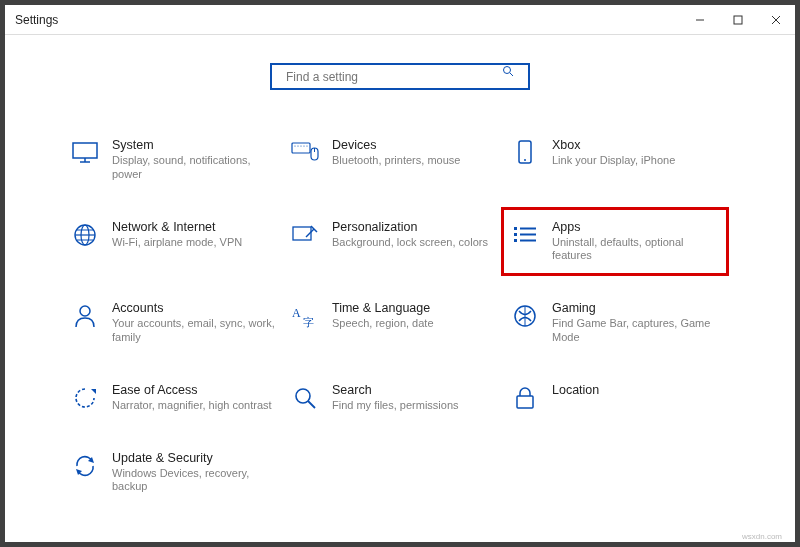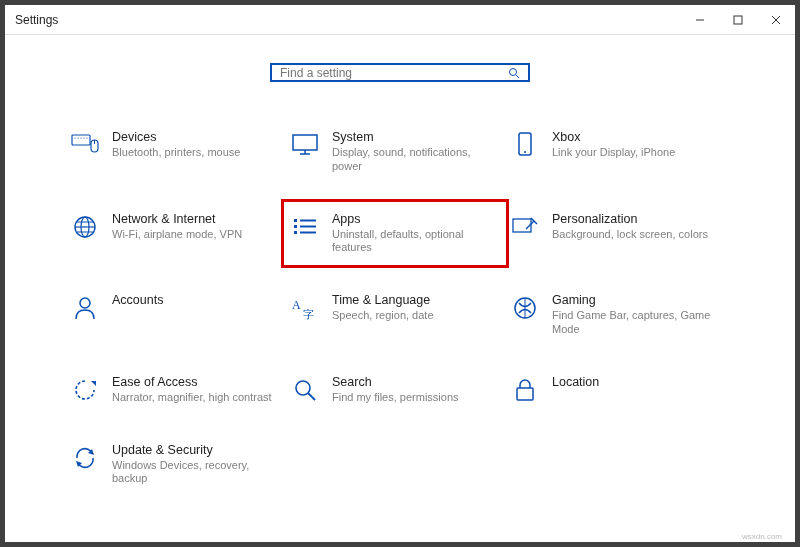--- a/index.html
+++ b/index.html
@@ -4,21 +4,21 @@
 <style>
   * { box-sizing: border-box; margin: 0; padding: 0; }
   html, body { width: 800px; height: 547px; font-family: "Segoe UI", Arial, sans-serif; background: #fff; overflow: hidden; }
   .window { width: 800px; height: 547px; border: 5px solid #404040; position: relative; }
   .titlebar { height: 30px; display: flex; align-items: center; justify-content: space-between; padding-left: 10px; border-bottom: 1px solid #ddd; }
   .titlebar .title { font-size: 12px; color: #222; }
   .winbtns { display: flex; height: 100%; }
   .winbtn { width: 38px; display: flex; align-items: center; justify-content: center; font-size: 12px; color: #333; }
   .content { padding-top: 28px; width: 100%; }
   .searchwrap { display: flex; justify-content: center; }
-  .searchbox { width: 260px; height: 19px; border: 2px solid #0a4fb3; display: flex; align-items: center; justify-content: space-between; padding: 0 8px; }
+  .searchbox { width: 260px; height: 27px; border: 2px solid #0a4fb3; display: flex; justify-content: space-between; padding: 0 14px; }
   .searchbox input { border: none; outline: none; font-size: 12px; color: #9a9a9a; width: 210px; background: transparent; }
   .searchbox .sicon { color: #0a4fb3; font-size: 11px; }
   .grid { display: grid; grid-template-columns: repeat(3, 210px); column-gap: 10px; row-gap: 30px; width: 660px; margin: 44px auto 0 auto; }
   .tile { display: flex; align-items: flex-start; gap: 12px; position: relative; padding: 4px 4px 4px 0; }
   .tile .icon { flex: 0 0 30px; height: 30px; color: #0a4fb3; display: flex; align-items: center; justify-content: center; }
   .tile .txt { flex: 1; }
   .tile .heading { font-size: 12.5px; color: #222; margin-bottom: 2px; }
   .tile .sub { font-size: 11px; color: #808080; line-height: 1.25; }
   .highlight { outline: 3px solid #d60000; outline-offset: 6px; }
   svg { display: block; }
@@ -62,53 +62,53 @@
               <line x1="8" y1="8" x2="11" y2="11" stroke="#0a4fb3" stroke-width="1"></line>
             </svg>
         </span>
       </div>
     </div>
 
     <div class="grid">
 
       <div class="tile">
         <div class="icon">
+          <svg width="26" height="22">
+              <rect x="1" y="1" width="24" height="15" stroke="#0a4fb3" stroke-width="1.5" fill="none"></rect>
+              <line x1="8" y1="20" x2="18" y2="20" stroke="#0a4fb3" stroke-width="1.5"></line>
+              <line x1="13" y1="16" x2="13" y2="20" stroke="#0a4fb3" stroke-width="1.5"></line>
+            </svg>
+        </div>
+        <div class="txt">
+          <div class="heading">System</div>
+          <div class="sub">Display, sound, notifications, power</div>
+        </div>
+      </div>
+
+      <div class="tile">
+        <div class="icon">
           <svg width="28" height="22">
               <rect x="1" y="1" width="18" height="10" rx="1" stroke="#0a4fb3" stroke-width="1.2" fill="none"></rect>
               <circle cx="4" cy="4" r="0.6" fill="#0a4fb3"></circle>
               <circle cx="7" cy="4" r="0.6" fill="#0a4fb3"></circle>
               <circle cx="10" cy="4" r="0.6" fill="#0a4fb3"></circle>
               <circle cx="13" cy="4" r="0.6" fill="#0a4fb3"></circle>
               <circle cx="16" cy="4" r="0.6" fill="#0a4fb3"></circle>
               <rect x="20" y="6" width="7" height="12" rx="3.5" stroke="#0a4fb3" stroke-width="1.2" fill="none"></rect>
               <line x1="23.5" y1="6" x2="23.5" y2="10" stroke="#0a4fb3" stroke-width="1"></line>
             </svg>
         </div>
         <div class="txt">
           <div class="heading">Devices</div>
           <div class="sub">Bluetooth, printers, mouse</div>
         </div>
       </div>
 
       <div class="tile">
         <div class="icon">
-          <svg width="26" height="22">
-              <rect x="1" y="1" width="24" height="15" stroke="#0a4fb3" stroke-width="1.5" fill="none"></rect>
-              <line x1="8" y1="20" x2="18" y2="20" stroke="#0a4fb3" stroke-width="1.5"></line>
-              <line x1="13" y1="16" x2="13" y2="20" stroke="#0a4fb3" stroke-width="1.5"></line>
-            </svg>
-        </div>
-        <div class="txt">
-          <div class="heading">System</div>
-          <div class="sub">Display, sound, notifications, power</div>
-        </div>
-      </div>
-
-      <div class="tile">
-        <div class="icon">
           <svg width="18" height="26">
               <rect x="3" y="1" width="12" height="22" rx="2" stroke="#0a4fb3" stroke-width="1.5" fill="none"></rect>
               <circle cx="9" cy="20" r="1" fill="#0a4fb3"></circle>
             </svg>
         </div>
         <div class="txt">
           <div class="heading">Xbox</div>
           <div class="sub">Link your Display, iPhone</div>
         </div>
       </div>
@@ -119,20 +119,34 @@
               <circle cx="12" cy="12" r="10" stroke="#0a4fb3" stroke-width="1.4" fill="none"></circle>
               <ellipse cx="12" cy="12" rx="4" ry="10" stroke="#0a4fb3" stroke-width="1.2" fill="none"></ellipse>
               <line x1="2" y1="12" x2="22" y2="12" stroke="#0a4fb3" stroke-width="1.2"></line>
               <line x1="4" y1="7" x2="20" y2="7" stroke="#0a4fb3" stroke-width="1"></line>
               <line x1="4" y1="17" x2="20" y2="17" stroke="#0a4fb3" stroke-width="1"></line>
             </svg>
         </div>
         <div class="txt">
           <div class="heading">Network &amp; Internet</div>
           <div class="sub">Wi-Fi, airplane mode, VPN</div>
+        </div>
+      </div>
+
+      <div class="tile">
+        <div class="icon">
+          <svg width="26" height="22">
+              <rect x="1" y="3" width="18" height="13" stroke="#0a4fb3" stroke-width="1.3" fill="none"></rect>
+              <line x1="19" y1="2" x2="25" y2="8" stroke="#0a4fb3" stroke-width="1.5"></line>
+              <line x1="22" y1="5" x2="14" y2="13" stroke="#0a4fb3" stroke-width="1.5"></line>
+            </svg>
+        </div>
+        <div class="txt">
+          <div class="heading">Personalization</div>
+          <div class="sub">Background, lock screen, colors</div>
         </div>
       </div>
 
       <div class="tile highlight">
         <div class="icon">
           <svg width="24" height="20">
               <rect x="1" y="2" width="3" height="3" fill="#0a4fb3"></rect>
               <rect x="1" y="8" width="3" height="3" fill="#0a4fb3"></rect>
               <rect x="1" y="14" width="3" height="3" fill="#0a4fb3"></rect>
               <line x1="7" y1="3.5" x2="23" y2="3.5" stroke="#0a4fb3" stroke-width="2"></line>
@@ -141,41 +155,28 @@
             </svg>
         </div>
         <div class="txt">
           <div class="heading">Apps</div>
           <div class="sub">Uninstall, defaults, optional features</div>
         </div>
       </div>
 
       <div class="tile">
         <div class="icon">
-          <svg width="26" height="22">
-              <rect x="1" y="3" width="18" height="13" stroke="#0a4fb3" stroke-width="1.3" fill="none"></rect>
-              <line x1="19" y1="2" x2="25" y2="8" stroke="#0a4fb3" stroke-width="1.5"></line>
-              <line x1="22" y1="5" x2="14" y2="13" stroke="#0a4fb3" stroke-width="1.5"></line>
-            </svg>
-        </div>
-        <div class="txt">
-          <div class="heading">Personalization</div>
-          <div class="sub">Background, lock screen, colors</div>
-        </div>
-      </div>
-
-      <div class="tile">
-        <div class="icon">
           <svg width="22" height="24">
               <circle cx="11" cy="7" r="5" stroke="#0a4fb3" stroke-width="1.5" fill="none"></circle>
               <path d="M2 23 Q2 14 11 14 Q20 14 20 23" stroke="#0a4fb3" stroke-width="1.5" fill="none"></path>
             </svg>
         </div>
         <div class="txt">
           <div class="heading">Accounts</div>
+          <div class="sub">Your accounts, email, sync, work, family</div>
         </div>
       </div>
 
       <div class="tile">
         <div class="icon">
           <svg width="26" height="24">
               <text x="0" y="13" font-size="12" fill="#0a4fb3" font-family="Segoe UI">A</text>
               <text x="11" y="22" font-size="11" fill="#0a4fb3" font-family="Segoe UI">字</text>
             </svg>
         </div>

